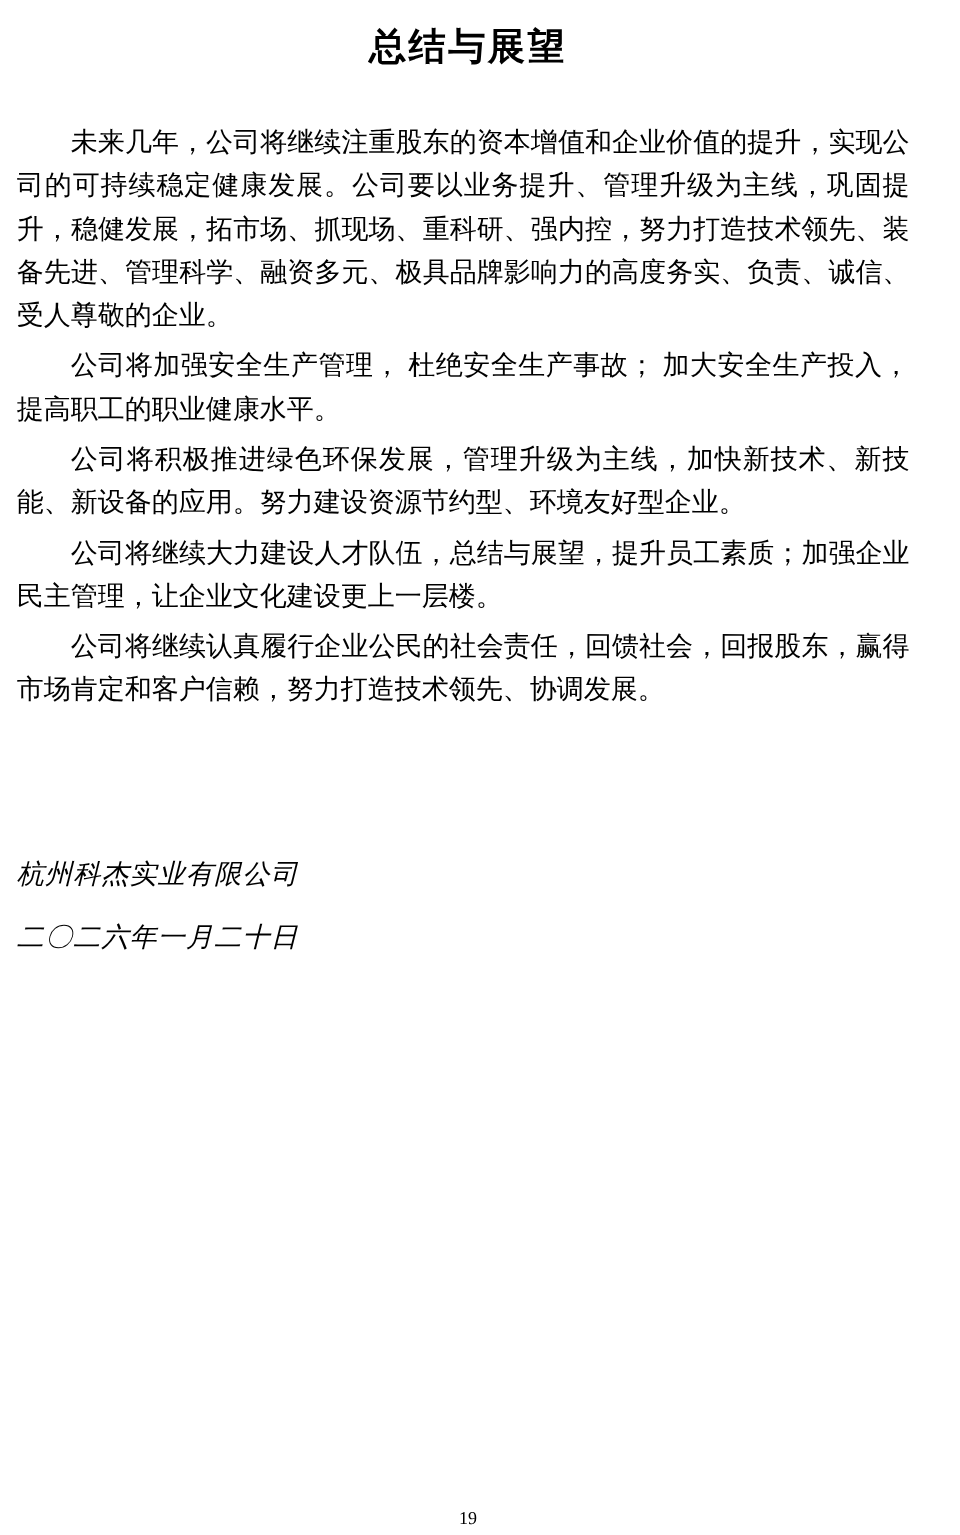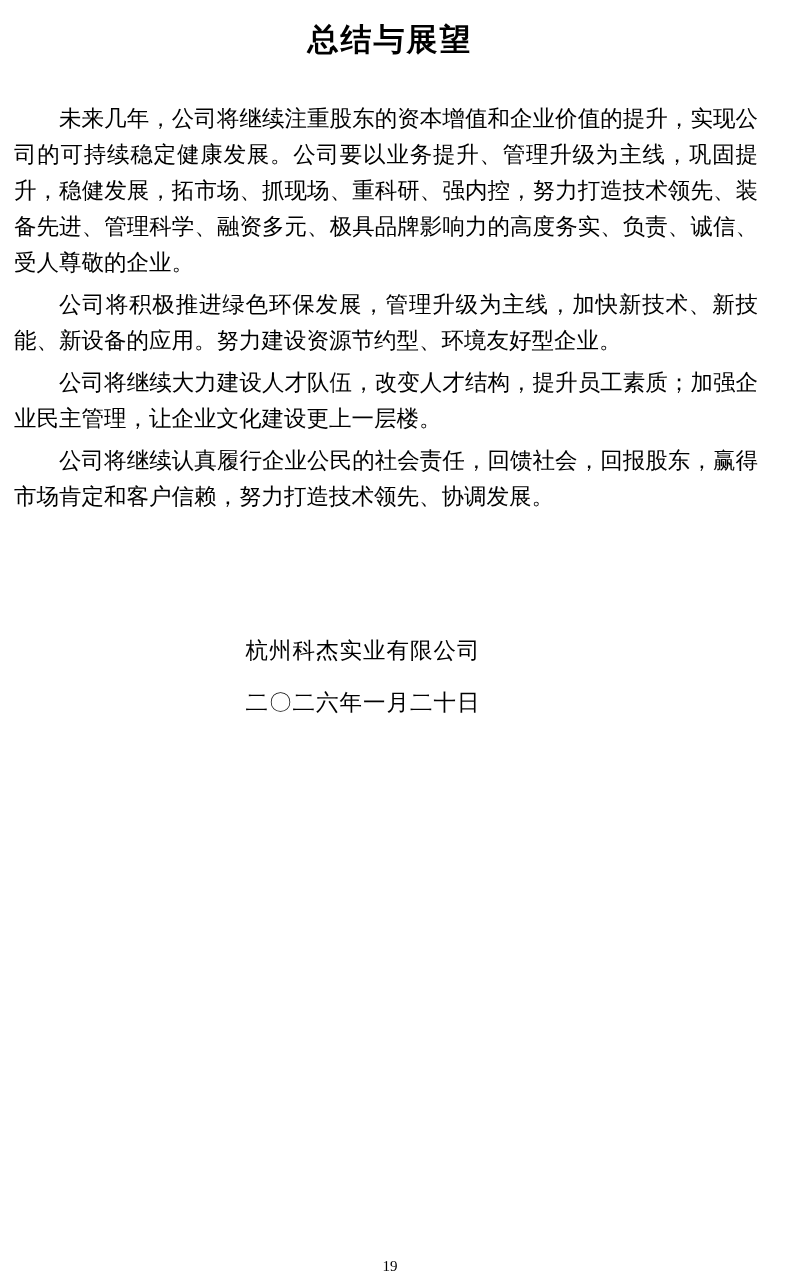--- a/index.html
+++ b/index.html
@@ -41,21 +41,22 @@
     font-size: 22.5px;
     line-height: 36px;
     text-align: justify;
     text-justify: inter-ideograph;
     text-indent: 45px;
     word-break: break-all;
   }
   .signature-block {
     margin-top: 110px;
     padding-right: 46px;
-    text-align: center;
+    text-align: left;
+    font-style: italic;
   }
   .signature-block .sig-line {
     font-size: 22.5px;
     line-height: 52px;
     letter-spacing: 1px;
   }
   .page-number {
     position: absolute;
     left: 0;
     right: 0;
@@ -68,22 +69,23 @@
 </style>
 </head>
 <body>
 
 <div class="page">
 
   <h1 class="doc-title">总结与展望</h1>
 
   <div class="body-area">
     <p class="para">未来几年，公司将继续注重股东的资本增值和企业价值的提升，实现公司的可持续稳定健康发展。公司要以业务提升、管理升级为主线，巩固提升，稳健发展，拓市场、抓现场、重科研、强内控，努力打造技术领先、装备先进、管理科学、融资多元、极具品牌影响力的高度务实、负责、诚信、受人尊敬的企业。</p>
+    <p class="para">公司将加强安全生产管理， 杜绝安全生产事故； 加大安全生产投入，提高职工的职业健康水平。</p>
     <p class="para">公司将积极推进绿色环保发展，管理升级为主线，加快新技术、新技能、新设备的应用。努力建设资源节约型、环境友好型企业。</p>
-    <p class="para">公司将继续大力建设人才队伍，改变人才结构，提升员工素质；加强企业民主管理，让企业文化建设更上一层楼。</p>
+    <p class="para">公司将继续大力建设人才队伍，总结与展望，提升员工素质；加强企业民主管理，让企业文化建设更上一层楼。</p>
     <p class="para">公司将继续认真履行企业公民的社会责任，回馈社会，回报股东，赢得市场肯定和客户信赖，努力打造技术领先、协调发展。</p>
 
     <div class="signature-block">
       <div class="sig-line">杭州科杰实业有限公司</div>
       <div class="sig-line">二〇二六年一月二十日</div>
     </div>
   </div>
 
   <div class="page-number">19</div>
 

